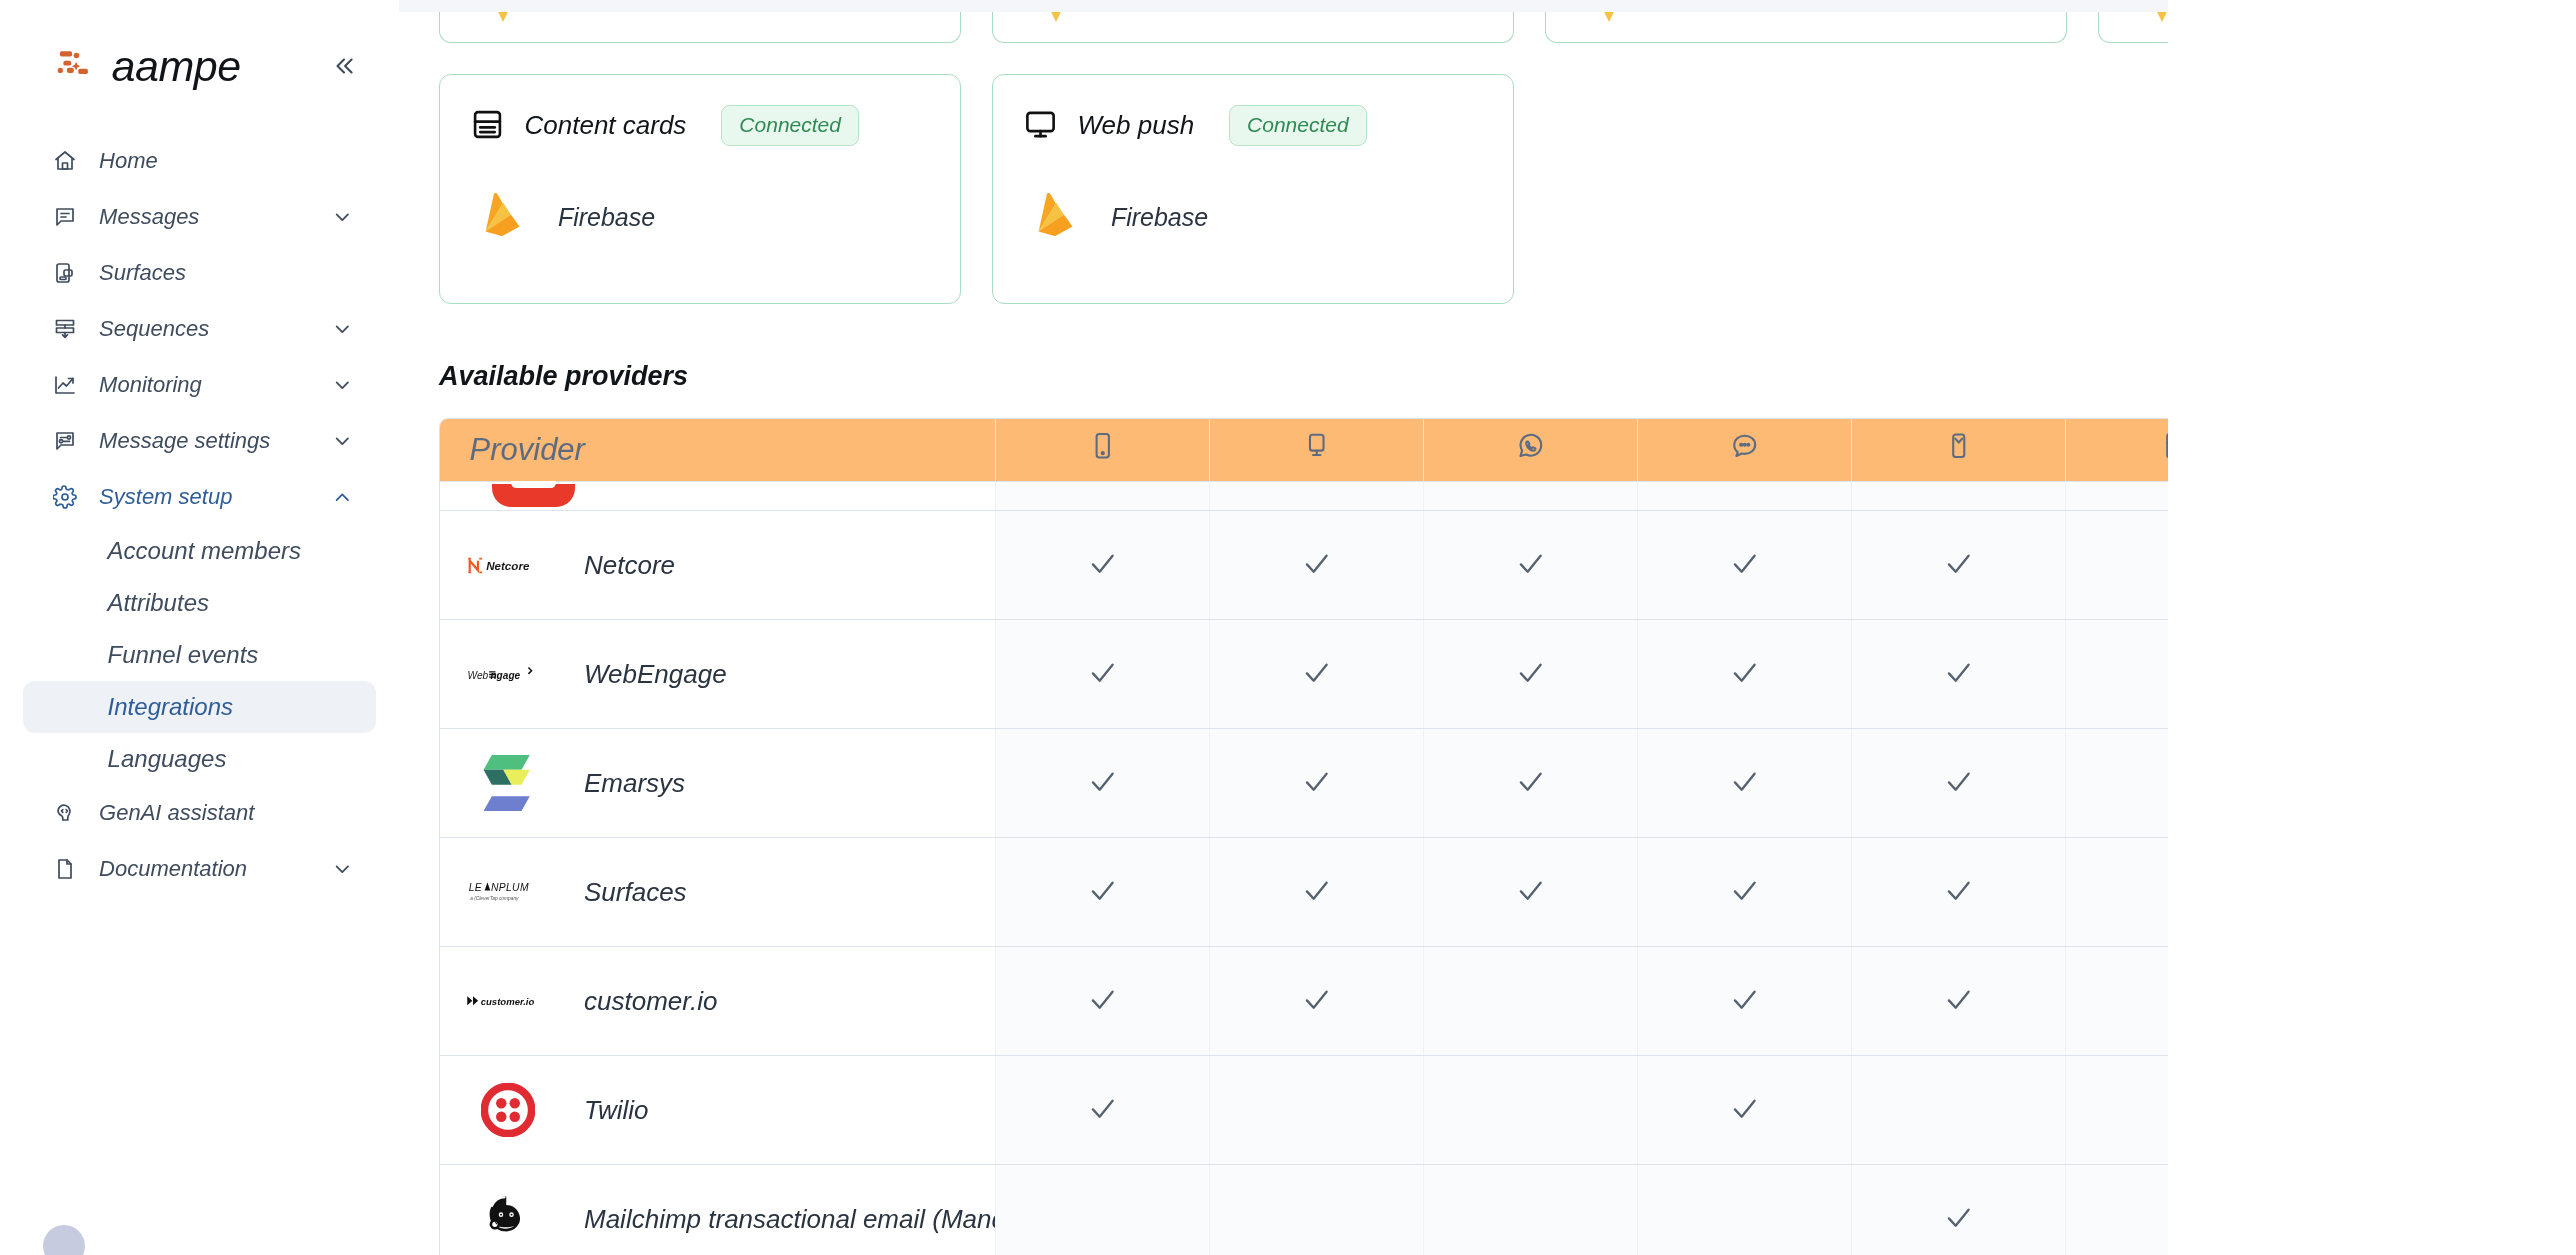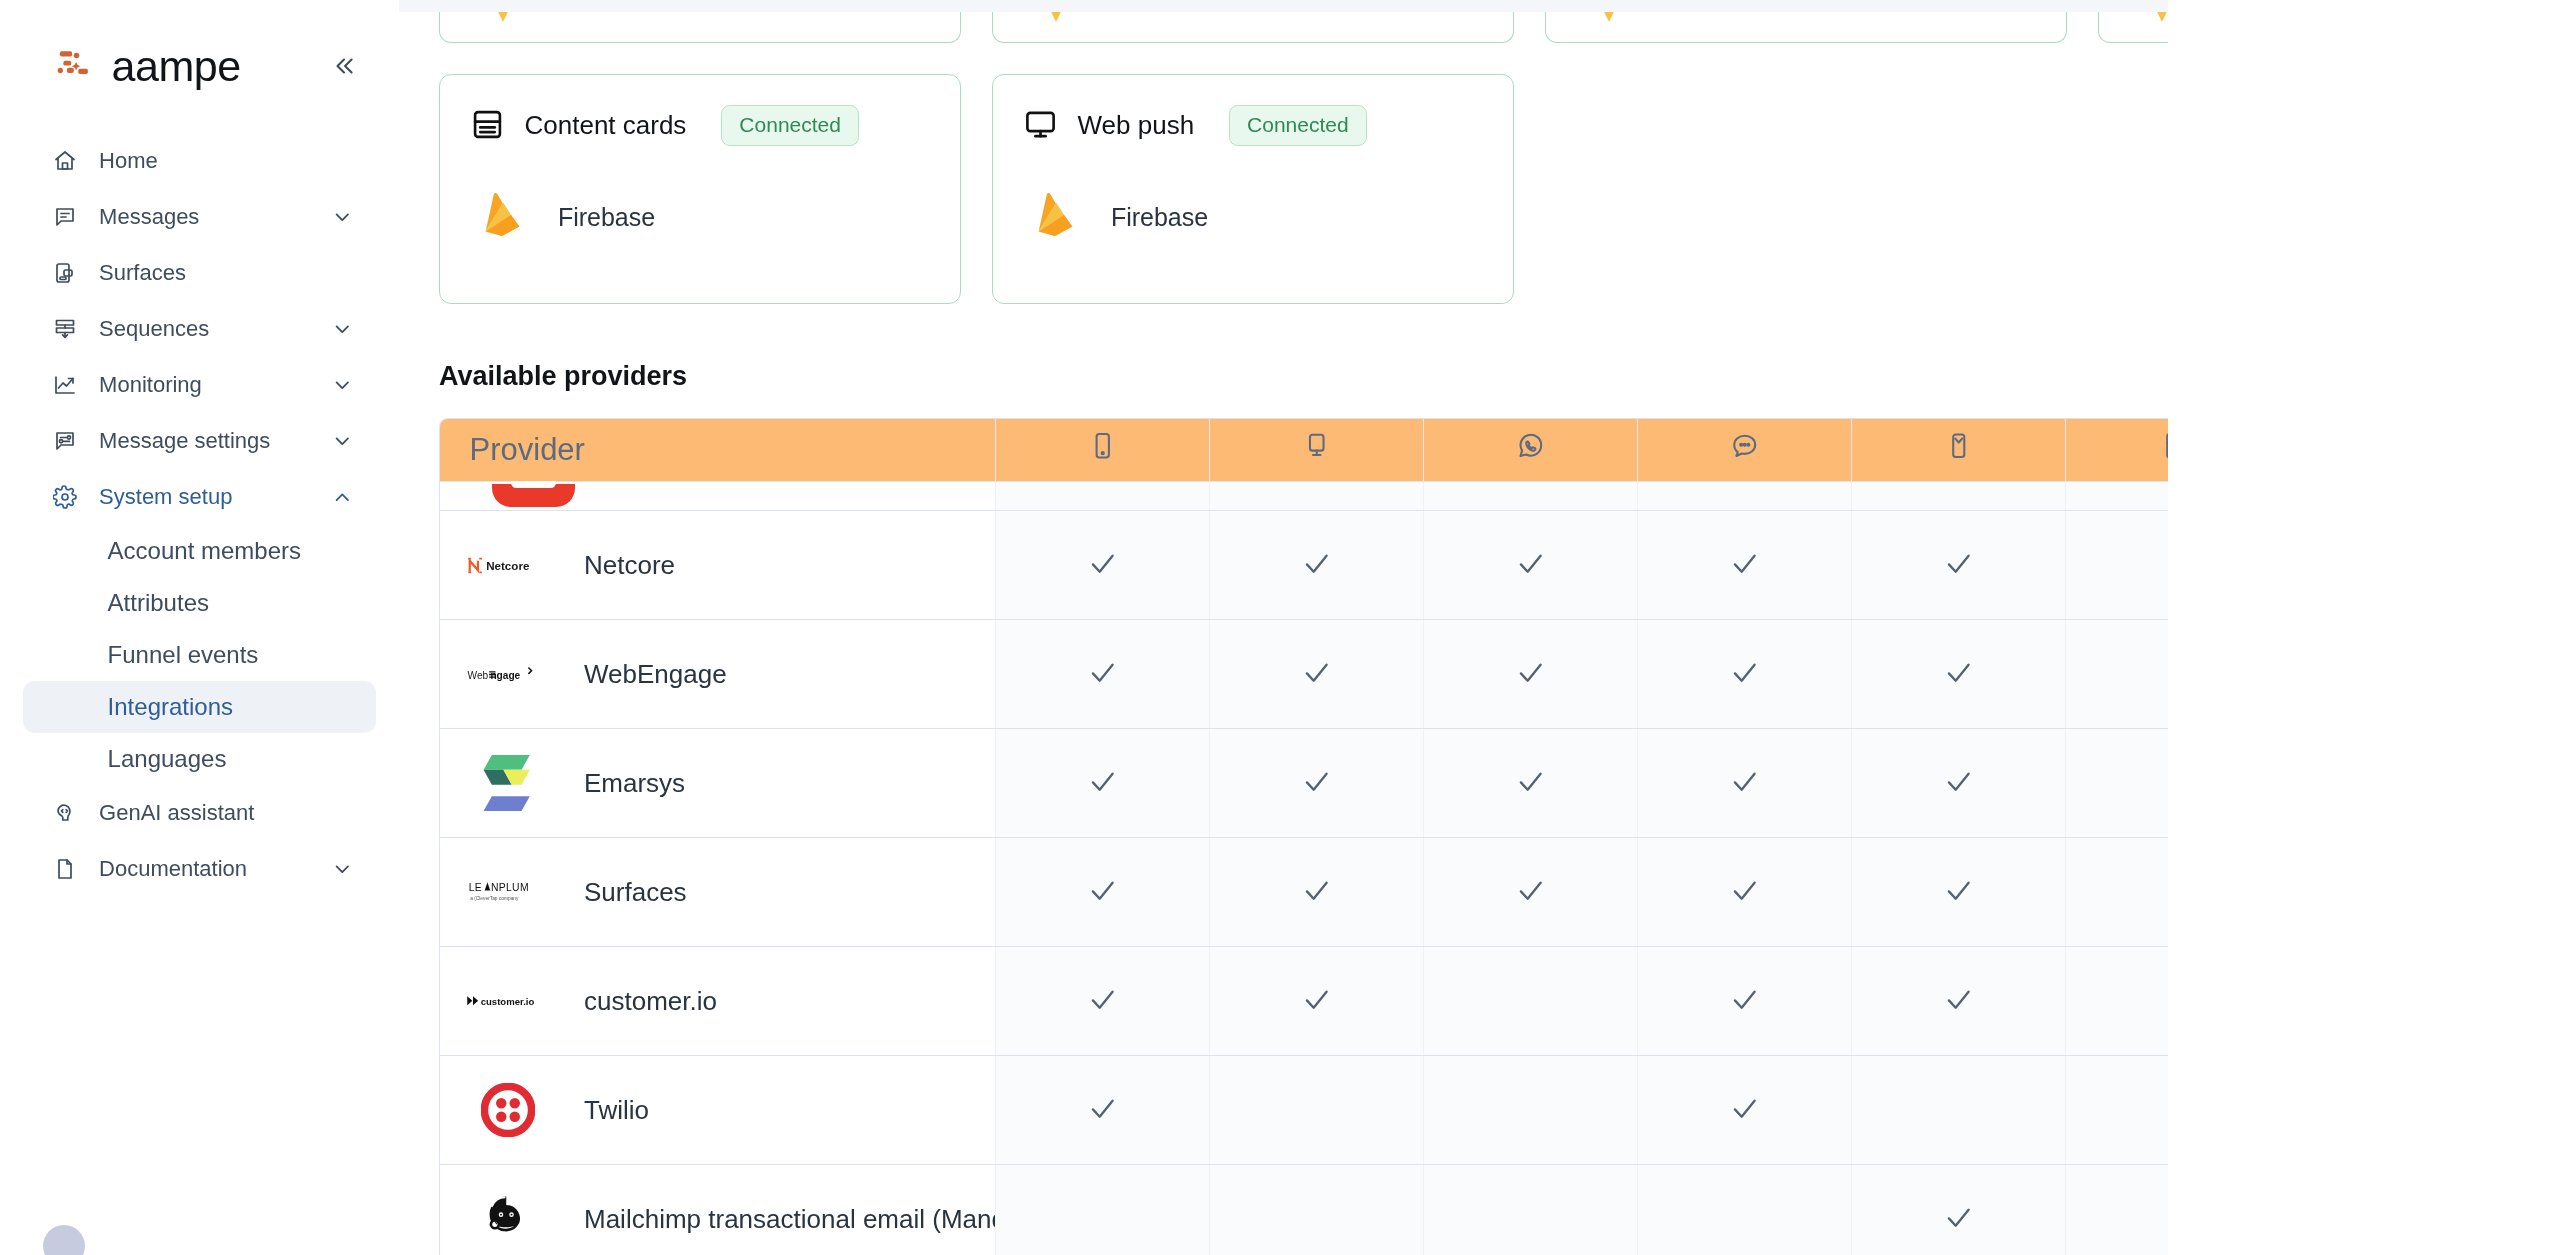--- a/index.html
+++ b/index.html
@@ -4,21 +4,21 @@
 <title>aampe — Integrations</title>
 <style>
   * { box-sizing: border-box; margin: 0; padding: 0; }
   html, body {
     width: 2576px; height: 1255px;
     overflow: hidden;
     background: #ffffff;
     font-family: "Liberation Sans", sans-serif;
     -webkit-font-smoothing: antialiased;
   }
-  .app { display: flex; width: 2168px; height: 1255px; position: relative; }
+  .app { display: flex; width: 2168px; height: 1255px; position: relative; font-style: italic; }
 
   
   .sidebar {
     width: 399px; height: 1255px;
     background: #ffffff;
     flex: 0 0 399px;
     position: relative;
     padding-top: 35px;
     overflow: hidden;
   }

